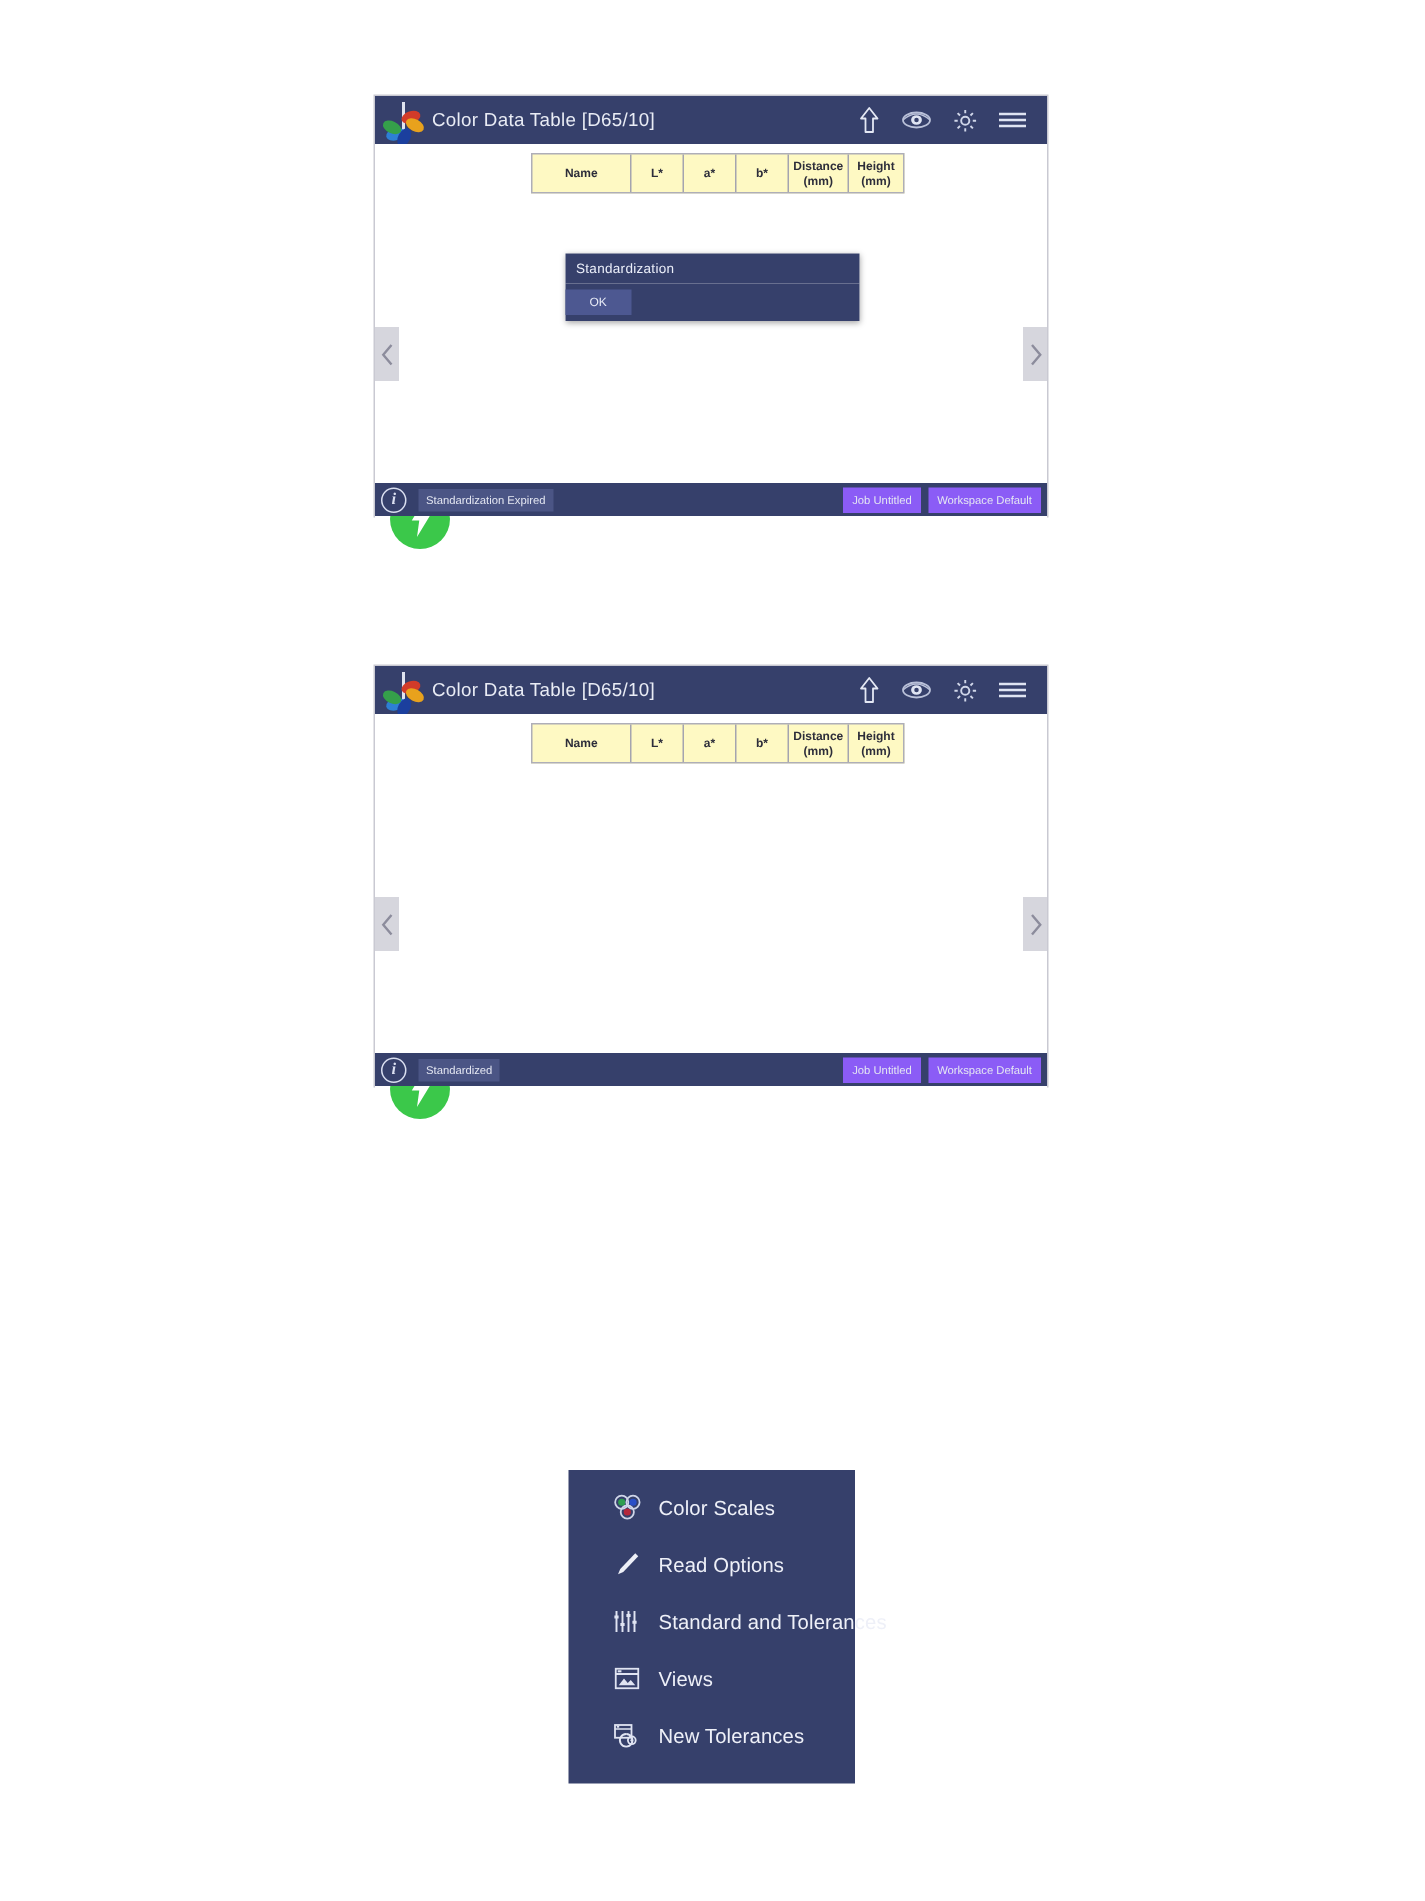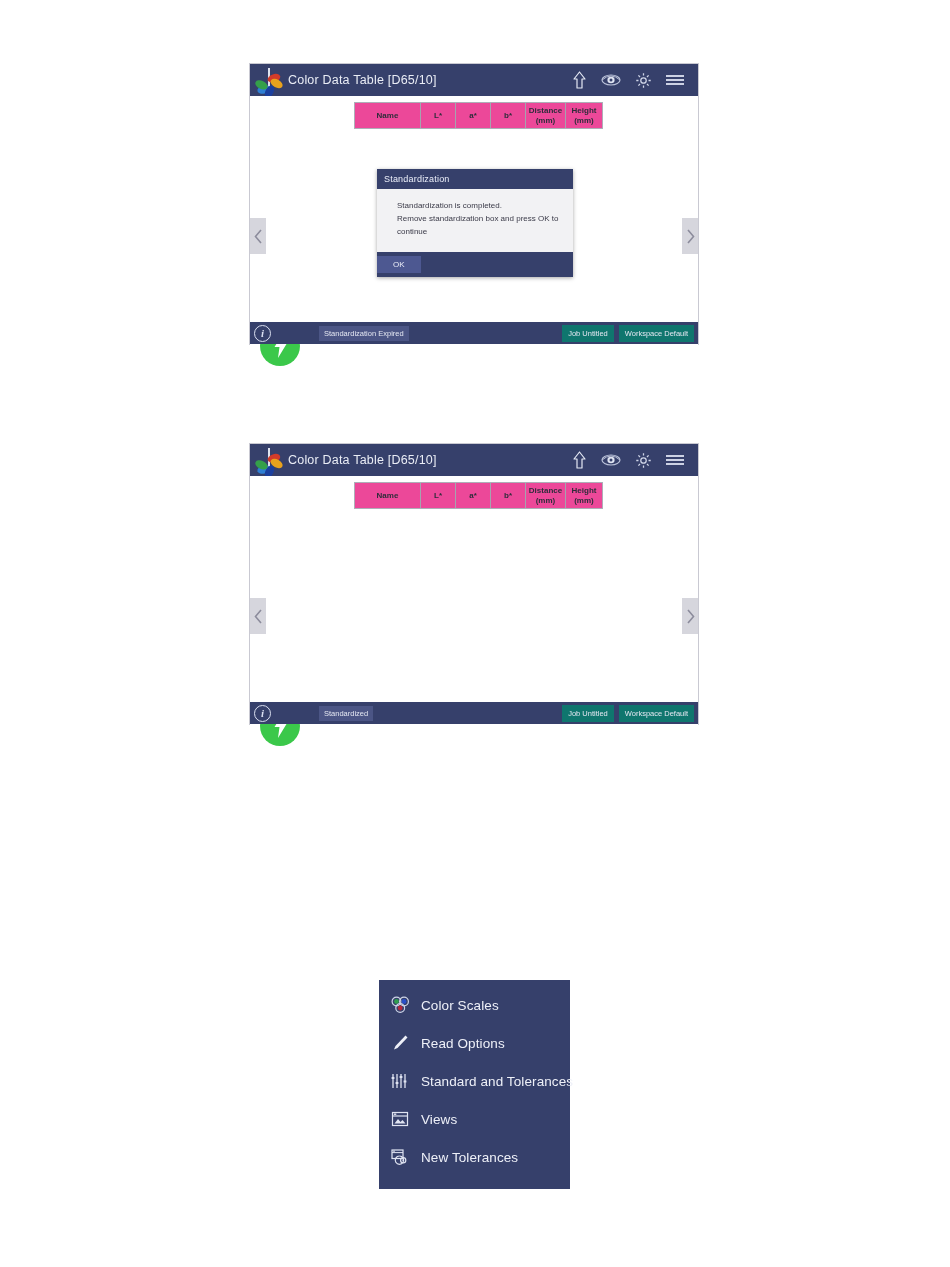--- a/index.html
+++ b/index.html
@@ -82,21 +82,21 @@
   .table-wrap {
     position: relative;
     height: 100%;
     background: #fff;
   }
   .col-header {
     position: absolute;
     left: 104px;
     top: 6px;
     display: flex;
-    background: #ec4899;
+    background: #fef9c3;
     border: 1px solid #aeaeb8;
     box-sizing: border-box;
     height: 27px;
   }
   .col-header .cell {
     display: flex;
     align-items: center;
     justify-content: center;
     text-align: center;
     font-size: 8px;
@@ -173,25 +173,24 @@
     justify-content: center;
     flex: 0 0 auto;
     margin-right: 8px;
   }
   .status-msg {
     background: #4b5585;
     color: #e4e7f2;
     font-size: 7.5px;
     padding: 3px 5px;
     white-space: nowrap;
-    margin-left: 40px;
   }
   .sb-spacer { flex: 1 1 auto; }
   .sb-badge {
-    background: #0f766e;
+    background: #8b5cf6;
     color: #e4e7f2;
     font-size: 7.5px;
     padding: 4px 6px;
     margin-left: 5px;
     white-space: nowrap;
   }
 
   
   .dialog {
     position: absolute;
@@ -240,22 +239,22 @@
     width: 191px;
     height: 209px;
     background: #36406b;
     box-sizing: border-box;
     padding: 6px 0;
   }
   .menu-item {
     display: flex;
     align-items: center;
     height: 38px;
-    padding-left: 10px;
     box-sizing: border-box;
+    margin-left: 28px;
   }
   .menu-icon {
     width: 22px;
     height: 22px;
     flex: 0 0 auto;
     margin-right: 10px;
     display: flex;
     align-items: center;
     justify-content: center;
   }
@@ -342,25 +341,20 @@
 
     <div class="read-btn">
       <svg width="15" height="24" viewBox="0 0 15 24">
           <path d="M9.5 0 L1.5 13 H6.5 L5 24 L13.5 10 H8 Z" fill="#ffffff"></path>
         </svg>
     </div>
   </div>
 
   <div class="dialog">
     <div class="dialog-title">Standardization</div>
-    <div class="dialog-body">
-      <div>Standardization is completed.</div>
-      <div>Remove standardization box and press OK to</div>
-      <div>continue</div>
-    </div>
     <div class="dialog-footer">
       <div class="dialog-ok">OK</div>
     </div>
   </div>
 
   <div class="statusbar">
     <span class="info-icon">i</span>
     <span class="status-msg">Standardization Expired</span>
     <span class="sb-spacer"></span>
     <span class="sb-badge">Job Untitled</span>

